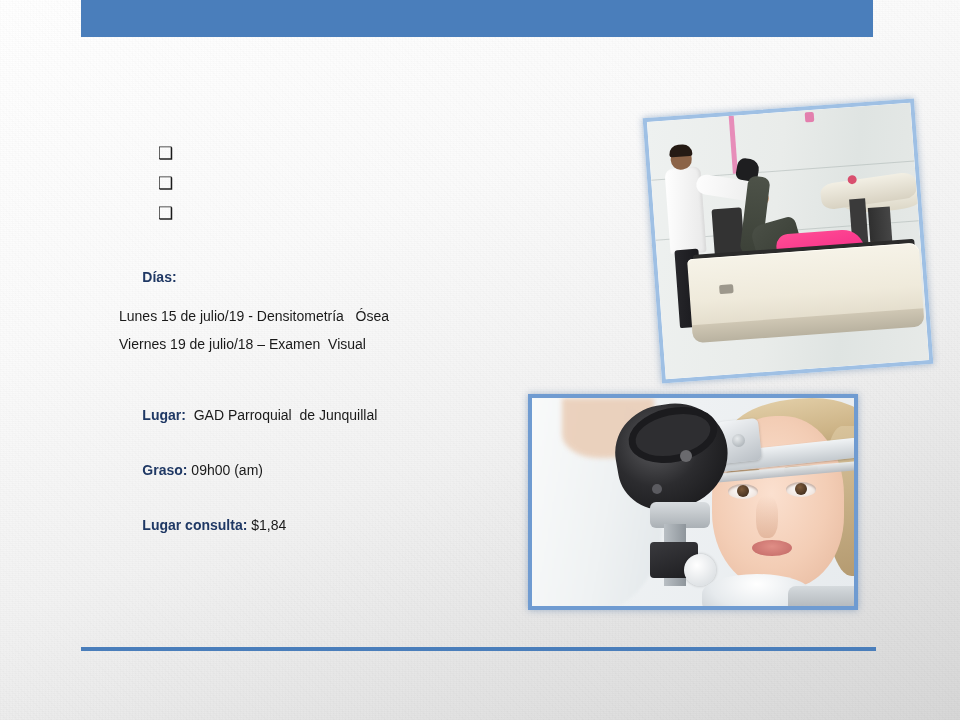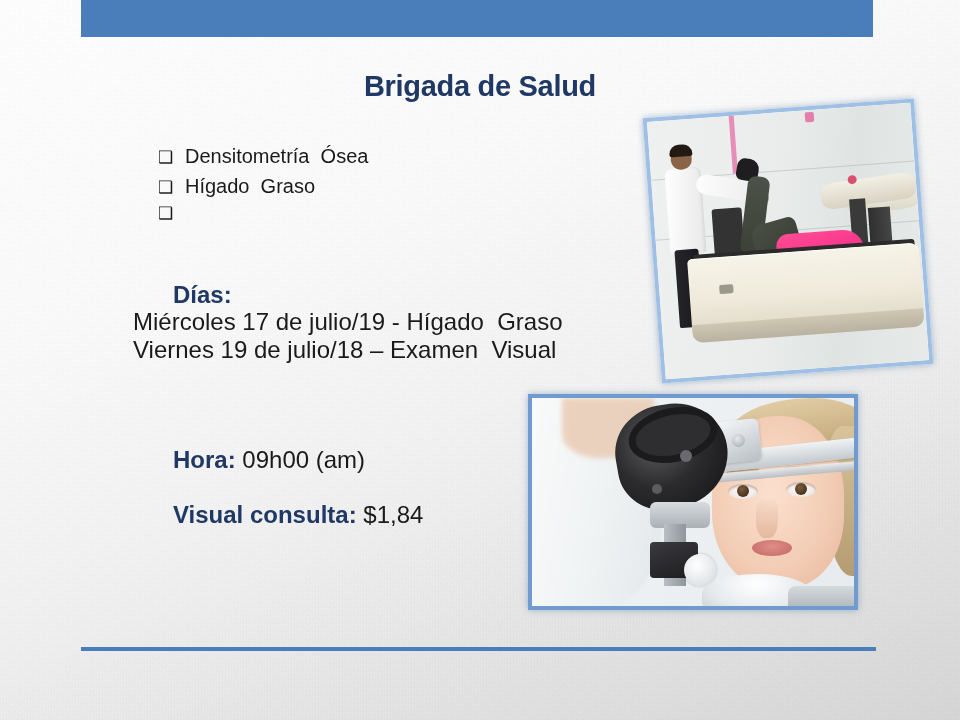--- a/index.html
+++ b/index.html
@@ -76,24 +76,24 @@
     flex: 0 0 27px;
     font-size: 17px;
     color: #1a1a1a;
     line-height: 1;
   }
   .bullet-text { white-space: pre; }
 
   
   #details {
     position: absolute;
-    left: 133px;
+    left: 119px;
     top: 253px;
     width: 470px;
-    font-size: 24px;
+    font-size: 14px;
     color: #1a1a1a;
   }
   .lbl {
     font-weight: bold;
     color: #1f3864;
   }
   .det-line { height: 28px; white-space: pre; }
   .det-gap  { height: 27px; }
 
   
@@ -422,64 +422,64 @@
 </style>
 </head>
 <body>
 
 <div id="slide">
 
   <div id="texture"></div>
 
   <div id="top-bar"></div>
 
-  <div id="title">Brigada de Salud</div>
 
   <div id="bullet-list">
 
     <div class="bullet-row">
       <span class="bullet-mark">❑</span>
-      <span class="bullet-text">Densitometría  Ósea</span>
     </div>
 
     <div class="bullet-row">
       <span class="bullet-mark">❑</span>
-      <span class="bullet-text">Hígado  Graso</span>
     </div>
 
     <div class="bullet-row">
       <span class="bullet-mark">❑</span>
     </div>
 
   </div>
 
   <div id="details">
 
     <div class="det-line">
       <span class="lbl">Días:</span>
     </div>
 
     <div class="det-gap"></div>
 
-    <div class="det-line">Miércoles 17 de julio/19 - Hígado  Graso</div>
+    <div class="det-line">Lunes 15 de julio/19 - Densitometría   Ósea</div>
     <div class="det-line">Viernes 19 de julio/18 – Examen  Visual</div>
 
     <div class="det-gap"></div>
 
+    <div class="det-line">
+      <span class="lbl">Lugar:</span><span>  GAD Parroquial  de Junquillal</span>
+    </div>
 
     <div class="det-gap"></div>
 
     <div class="det-line">
-      <span class="lbl">Hora:</span><span> 09h00 (am)</span>
+      <span class="lbl">Graso:</span><span> 09h00 (am)</span>
     </div>
 
     <div class="det-gap"></div>
 
     <div class="det-line">
-      <span class="lbl">Visual consulta:</span><span> $1,84</span>
+      <span class="lbl">Lugar consulta:</span><span> $1,84</span>
     </div>
 
   </div>
 
   <div id="photo-densitometry" class="photo-frame">
     <div class="inner">
       <div class="dx-wall"></div>
       <div class="dx-wall-line" style="top:58px"></div>
       <div class="dx-wall-line" style="top:118px"></div>
       <div class="dx-pink-strip"></div>

